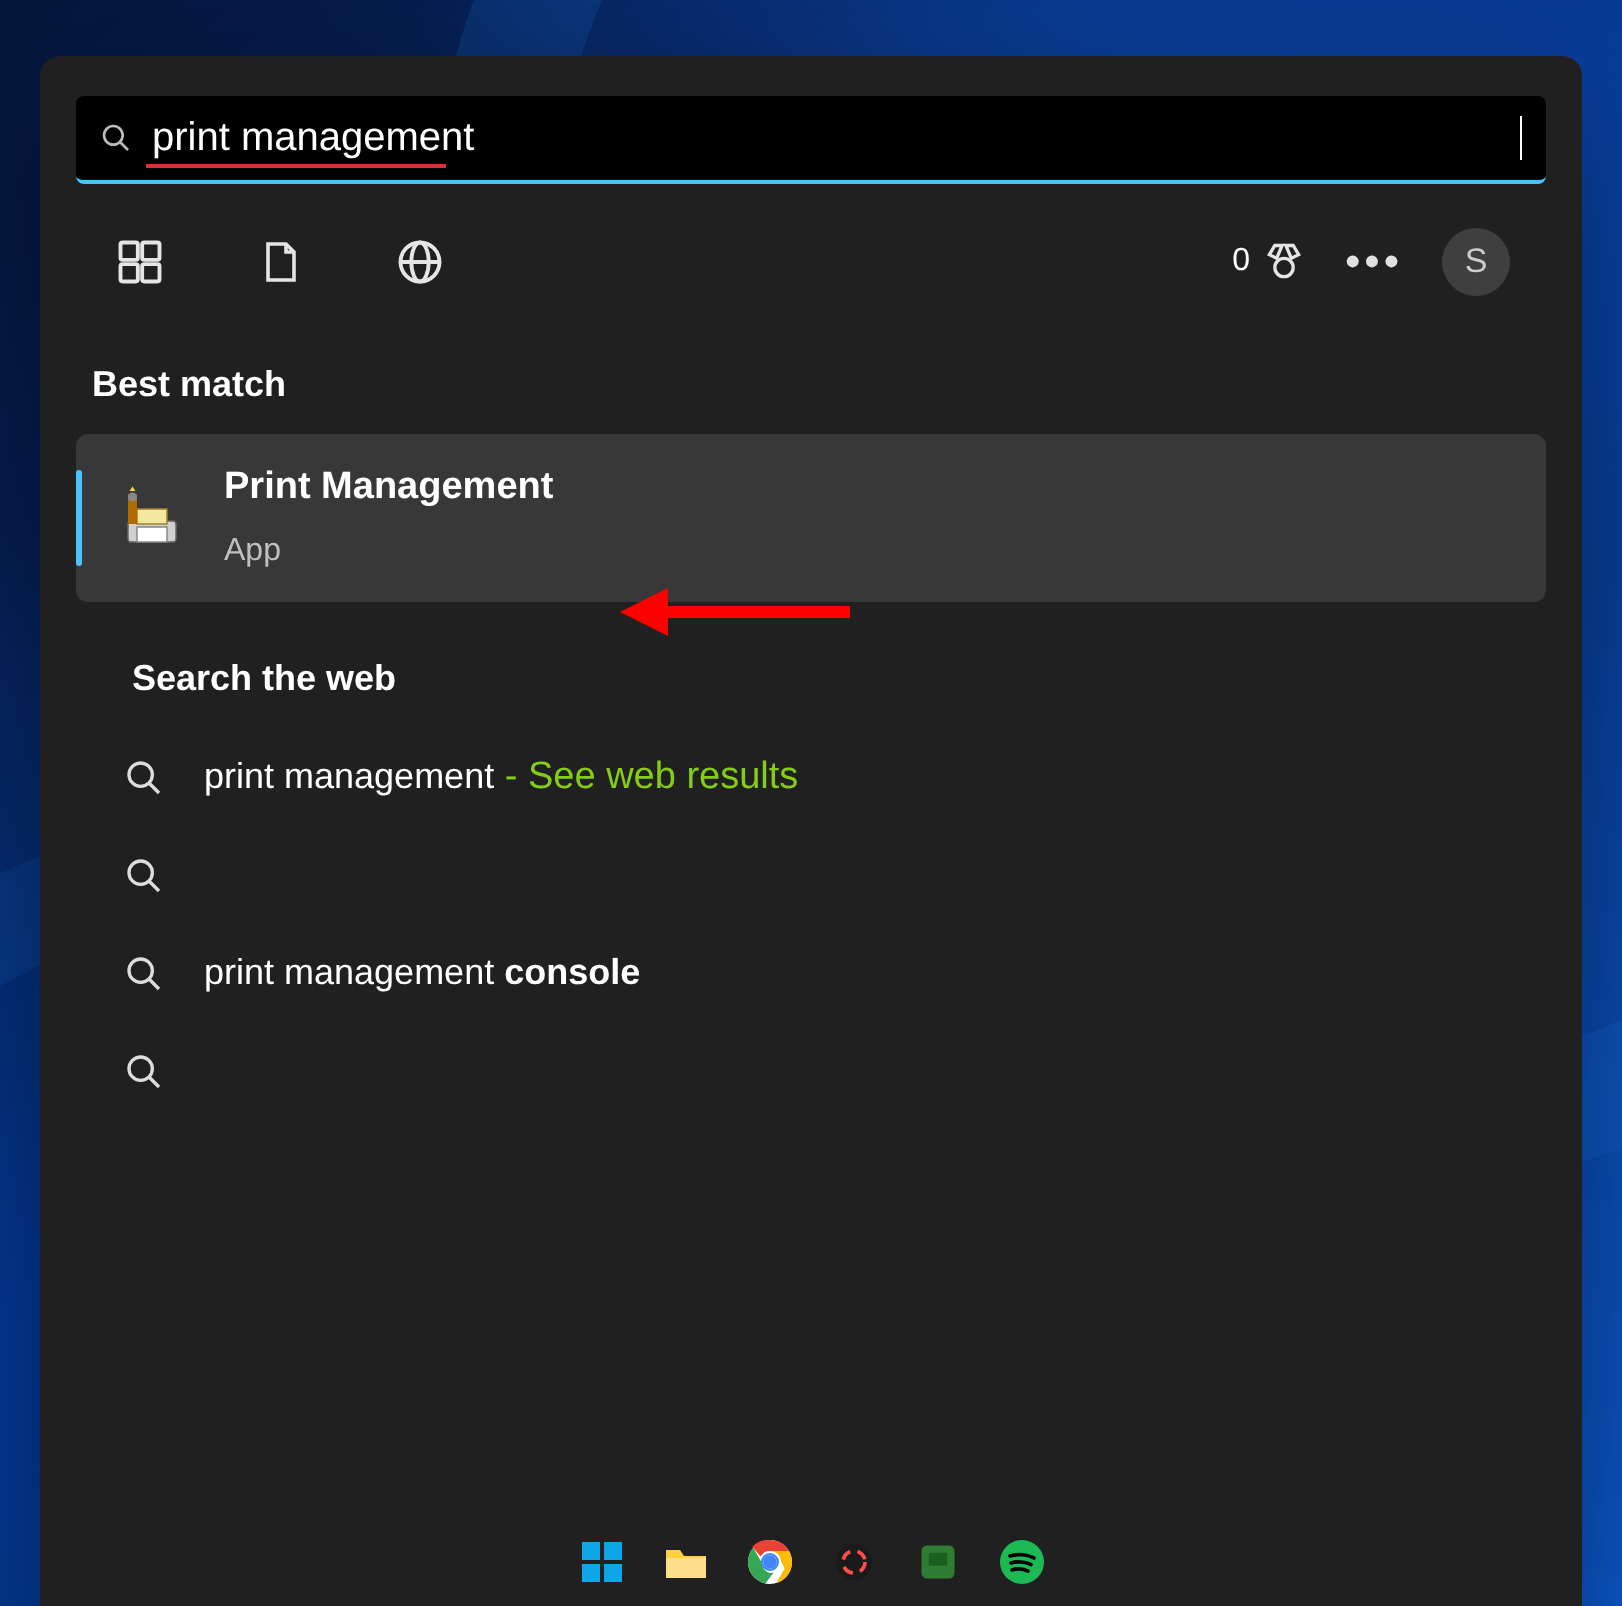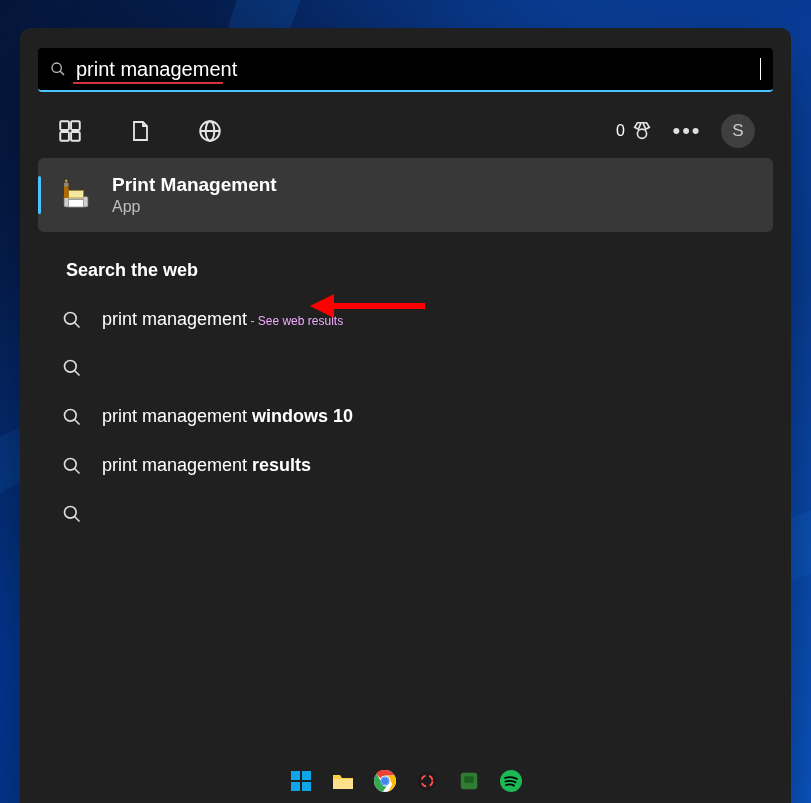--- a/index.html
+++ b/index.html
@@ -56,28 +56,28 @@
     .best-match {
       background:#383838; border-radius:6px; padding:16px 20px;
       display:flex; align-items:center; gap:18px; position:relative;
     }
     .best-match::before{
       content:""; position:absolute; left:0; top:18px; bottom:18px; width:3px;
       background:#4cc2ff; border-radius:2px;
     }
     .printer-icon { width:36px; height:36px; flex-shrink:0;}
     .bm-title { font-size:19px; font-weight:600;}
-    .bm-sub { font-size:16px; color:#bfbfbf; margin-top:2px;}
+    .bm-sub { font-size:16px; color:#bfbfbf; margin-top:12px;}
 
     .web-list { margin-top:4px;}
     .web-item { display:flex; align-items:center; gap:20px; padding:14px 24px; cursor:pointer; border-radius:4px;}
     .web-item .mag { width:20px; height:20px; flex-shrink:0;}
     .web-text { font-size:18px; color:#fff;}
     .web-text .bold { font-weight:700;}
-    .web-text .dim { color:#f0abfc; font-size:12px;margin-top:32px;}
+    .web-text .dim { color:#84cc16; font-size:19px;margin-top:32px;}
 
     .arrow {
       position:absolute; top:258px; left:290px;
       width:120px; height:40px; pointer-events:none;
     }
 
     .taskbar {
       position:absolute; bottom:0; left:0; right:0; height:44px;
       display:flex; align-items:center; justify-content:center; gap:16px;
     }
@@ -137,20 +137,21 @@
       </div>
       <div class="icon-btn">
           <span class="dots">•••</span>
         </div>
       <div class="avatar">
           <span>S</span>
         </div>
     </div>
   </div>
 
+  <div class="section-title">Best match</div>
 
   <div class="best-match">
     <svg class="printer-icon" viewBox="0 0 48 48">
       <rect x="8" y="26" width="32" height="14" rx="2" fill="#d0d0d0" stroke="#666"></rect>
       <rect x="14" y="30" width="20" height="10" fill="#fff" stroke="#888"></rect>
       <rect x="14" y="18" width="20" height="10" fill="#f5e79e" stroke="#a08030"></rect>
       <rect x="8" y="8" width="6" height="20" fill="#b06a00"></rect>
       <circle cx="11" cy="10" r="3" fill="#888"></circle>
       <path d="M9 6 l2 -3 l2 3" fill="#ffcf3f"></path>
     </svg>
@@ -179,28 +180,21 @@
       <svg class="mag" viewBox="0 0 24 24" fill="none" stroke="#ddd" stroke-width="2">
           <circle cx="10" cy="10" r="7"></circle>
           <line x1="15" y1="15" x2="21" y2="21"></line>
         </svg>
     </div>
     <div class="web-item">
       <svg class="mag" viewBox="0 0 24 24" fill="none" stroke="#ddd" stroke-width="2">
           <circle cx="10" cy="10" r="7"></circle>
           <line x1="15" y1="15" x2="21" y2="21"></line>
         </svg>
-      <span class="web-text"><span>print management </span><span class="bold">windows 10</span><span class="dim"></span></span>
-    </div>
-    <div class="web-item">
-      <svg class="mag" viewBox="0 0 24 24" fill="none" stroke="#ddd" stroke-width="2">
-          <circle cx="10" cy="10" r="7"></circle>
-          <line x1="15" y1="15" x2="21" y2="21"></line>
-        </svg>
-      <span class="web-text"><span>print management </span><span class="bold">results</span><span class="dim"></span></span>
+      <span class="web-text"><span>print management </span><span class="bold">console</span><span class="dim"></span></span>
     </div>
     <div class="web-item">
       <svg class="mag" viewBox="0 0 24 24" fill="none" stroke="#ddd" stroke-width="2">
           <circle cx="10" cy="10" r="7"></circle>
           <line x1="15" y1="15" x2="21" y2="21"></line>
         </svg>
     </div>
   </div>
 
 </div>

